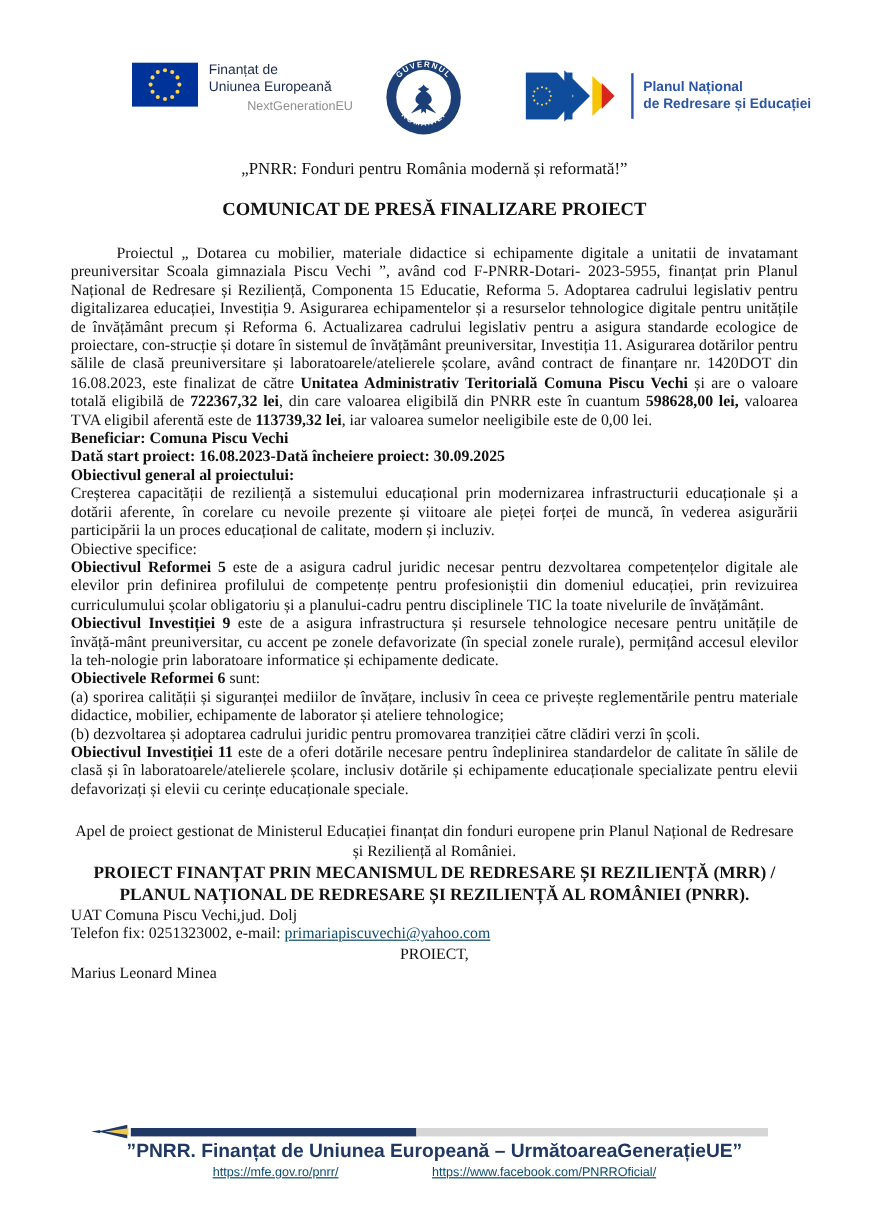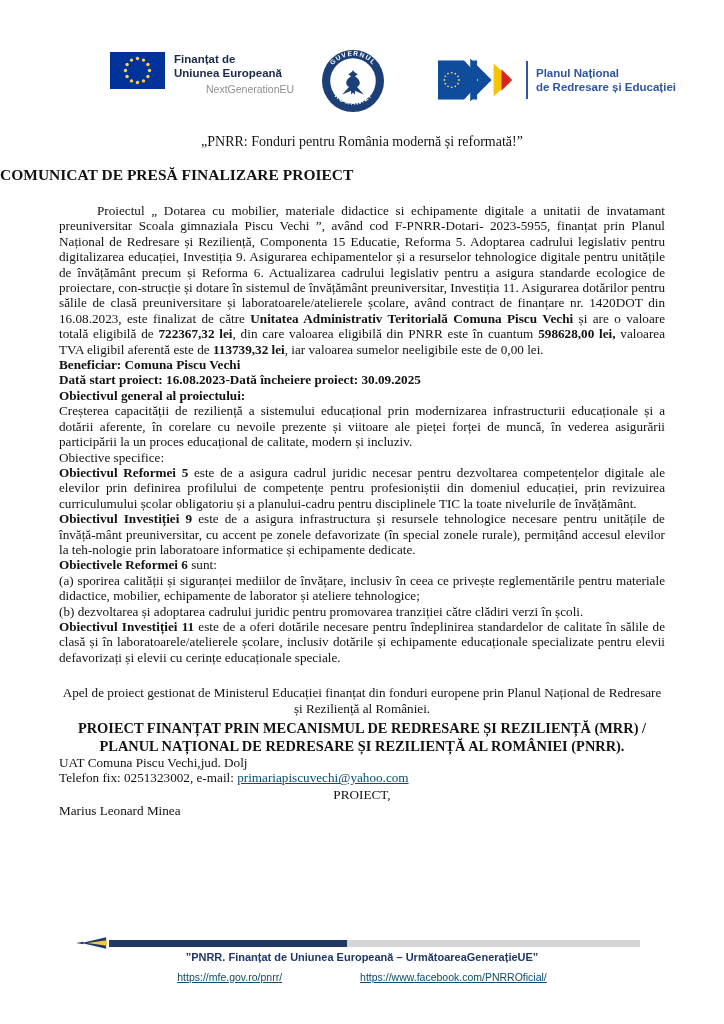--- a/index.html
+++ b/index.html
@@ -3,33 +3,33 @@
 <meta charset="utf-8">
 <style>
   html,body{margin:0;padding:0;background:#fff;}
   .page{position:relative;width:724px;height:1024px;background:#ffffff;
         font-family:"Liberation Serif",serif;color:#121212;overflow:hidden;}
 
   
   .eu-logo{position:absolute;left:110px;top:52px;display:flex;gap:9px;}
   .eu-flag{display:block;}
   .eu-text{font-family:"Liberation Sans",sans-serif;padding-top:1px;}
-  .eu-text .b{font-size:11.5px;font-weight:bold;color:#1b2a4a;line-height:13.5px;}
+  .eu-text .b{font-size:11.5px;font-weight:normal;color:#1b2a4a;line-height:13.5px;}
   .eu-text .g{font-size:10.5px;color:#8f8f8f;line-height:15px;margin-top:2px;padding-left:32px;}
 
   .gov-logo{position:absolute;left:321px;top:49px;}
 
   .pnrr-logo{position:absolute;left:438px;top:57px;display:flex;align-items:center;}
   .pnrr-sep{width:2px;height:38px;background:#2d55a5;margin:0 8px 0 6px;}
   .pnrr-text{font-family:"Liberation Sans",sans-serif;font-weight:bold;
              color:#2d55a5;font-size:11.5px;line-height:14px;white-space:nowrap;}
 
   
   .slogan{position:absolute;top:134px;left:0;right:0;text-align:center;font-size:14px;}
-  .heading{position:absolute;top:166px;left:0;right:0;text-align:left;
+  .heading{position:absolute;top:166px;left:0;right:0;text-align:center;
            font-size:15.5px;font-weight:bold;}
 
   
   .doc{position:absolute;top:203px;left:59px;width:606px;
        font-size:13.2px;line-height:15.4px;}
   .doc p{margin:0;text-align:justify;}
   .indent{text-indent:38px;}
   .bold{font-weight:bold;}
   .center-block{text-align:center;}
   .apel{margin-top:20px !important;text-align:center !important;}
@@ -40,21 +40,21 @@
   a.link{color:#0c4a6e;text-decoration:underline;cursor:pointer;}
 
   
   .footer-bar{position:absolute;top:937px;left:76px;width:564px;
               display:flex;align-items:center;}
   .pencil{flex:0 0 auto;margin-right:1px;display:block;}
   .bar-navy{height:7px;width:238px;background:#1f3864;}
   .bar-gray{height:7px;flex:1;background:#d6d6d6;}
   .motto{position:absolute;top:951px;left:0;right:0;text-align:center;
          font-family:"Liberation Sans",sans-serif;font-weight:bold;
-         font-size:11px;color:#1f3864;}
+         font-size:16px;color:#1f3864;}
   .flinks{position:absolute;top:971px;left:0;right:0;display:flex;
           justify-content:center;gap:78px;
           font-family:"Liberation Sans",sans-serif;font-size:10.5px;}
 </style>
 </head>
 <body>
 
 <div class="page">
 
   <div class="eu-logo">

